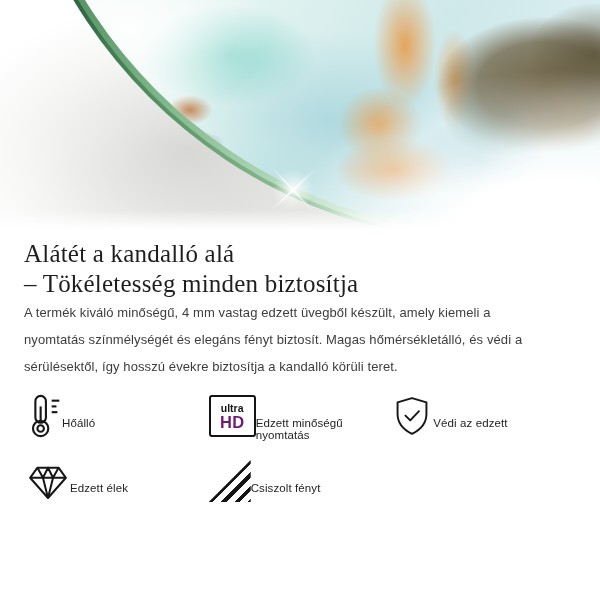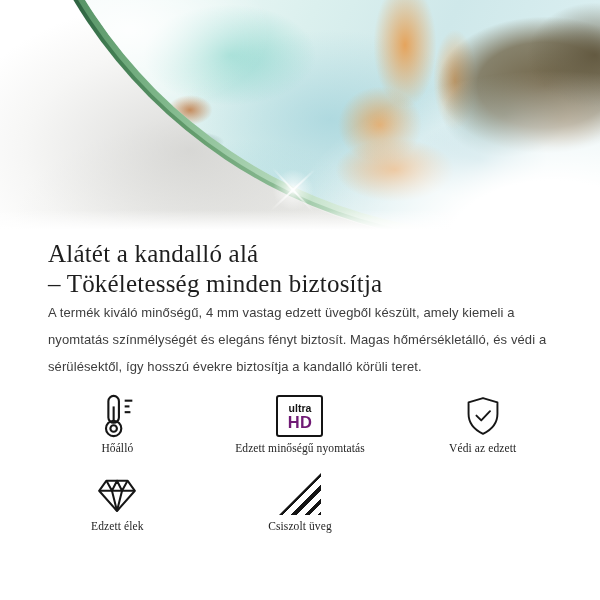--- a/index.html
+++ b/index.html
@@ -47,32 +47,32 @@
     background: linear-gradient(to bottom, rgba(255,255,255,0), #ffffff 90%); }
   .sparkle { position: absolute; left: 261px; top: 158px; width: 64px; height: 64px; pointer-events: none; }
   .sparkle::before { content: ""; position: absolute; inset: 0;
     background: radial-gradient(circle at 50% 50%, rgba(255,255,255,0.95) 0%, rgba(255,255,255,0.5) 18%, rgba(255,255,255,0) 45%); }
   .sparkle .ray { position: absolute; left: 2px; top: 31px; width: 60px; height: 2px;
     background: linear-gradient(90deg, rgba(255,255,255,0), rgba(255,255,255,0.95), rgba(255,255,255,0)); }
   .ray-a { transform: rotate(47deg); }
   .ray-b { transform: rotate(-43deg); }
 
   
-  .content { padding: 0 48px; }
+  .content { padding: 0 24px; }
   .page-title { margin-top: 7px; font-family: "Liberation Serif", "DejaVu Serif", serif;
     font-weight: 400; font-size: 25px; line-height: 30px; color: #1e1e1e; letter-spacing: 0.2px; }
   .description { margin-top: 0; max-width: 526px; font-size: 13px; line-height: 27px;
     color: #3d3d3d; letter-spacing: 0.1px; }
 
   
   .features { margin-top: 12px; padding: 0 26px; display: grid;
     grid-template-columns: 1fr 1fr 1fr; row-gap: 16px; }
-  .feature { display: flex; flex-direction: column; align-items: center; }
+  .feature { display: flex; flex-direction: row; align-items: flex-start; }
   .icon-slot { height: 48px; display: flex; align-items: center; justify-content: center; }
-  .feature-label { margin-top: 2px; font-size: 11.5px; color: #242424; letter-spacing: 0.1px; font-family: Liberation Serif, serif; }
+  .feature-label { margin-top: 25px; font-size: 11.5px; color: #242424; letter-spacing: 0.1px; }
   .ink { stroke: #161616; fill: none; stroke-width: 2.2; }
 
   .uhd-box { width: 47px; height: 42px; border: 2.6px solid #141414; border-radius: 3px;
     display: flex; flex-direction: column; align-items: center; justify-content: center; background: #fff; }
   .uhd-top { font-size: 10.5px; font-weight: 700; line-height: 11px; color: #141414; }
   .uhd-bottom { font-size: 16.5px; font-weight: 800; line-height: 16px; color: #701a75; letter-spacing: 0.3px; }
 
   .edges-tri { width: 42px; height: 42px;
     clip-path: polygon(0% 100%, 100% 0%, 100% 100%);
     background: repeating-linear-gradient(135deg, #141414 0px 4px, rgba(0,0,0,0) 4px 9.5px); }
@@ -155,18 +155,18 @@
           <path class="ink" stroke-width="1.8" d="M18.5 18.5 L24 40.5 M29.5 18.5 L24 40.5"></path>
         </svg>
       </div>
       <div class="feature-label">Edzett élek</div>
     </div>
 
     <div class="feature">
       <div class="icon-slot">
         <div class="edges-tri"></div>
       </div>
-      <div class="feature-label">Csiszolt üveg</div>
+      <div class="feature-label">Csiszolt fényt</div>
     </div>
 
 
   </div>
 </div>
 
 </body></html>

